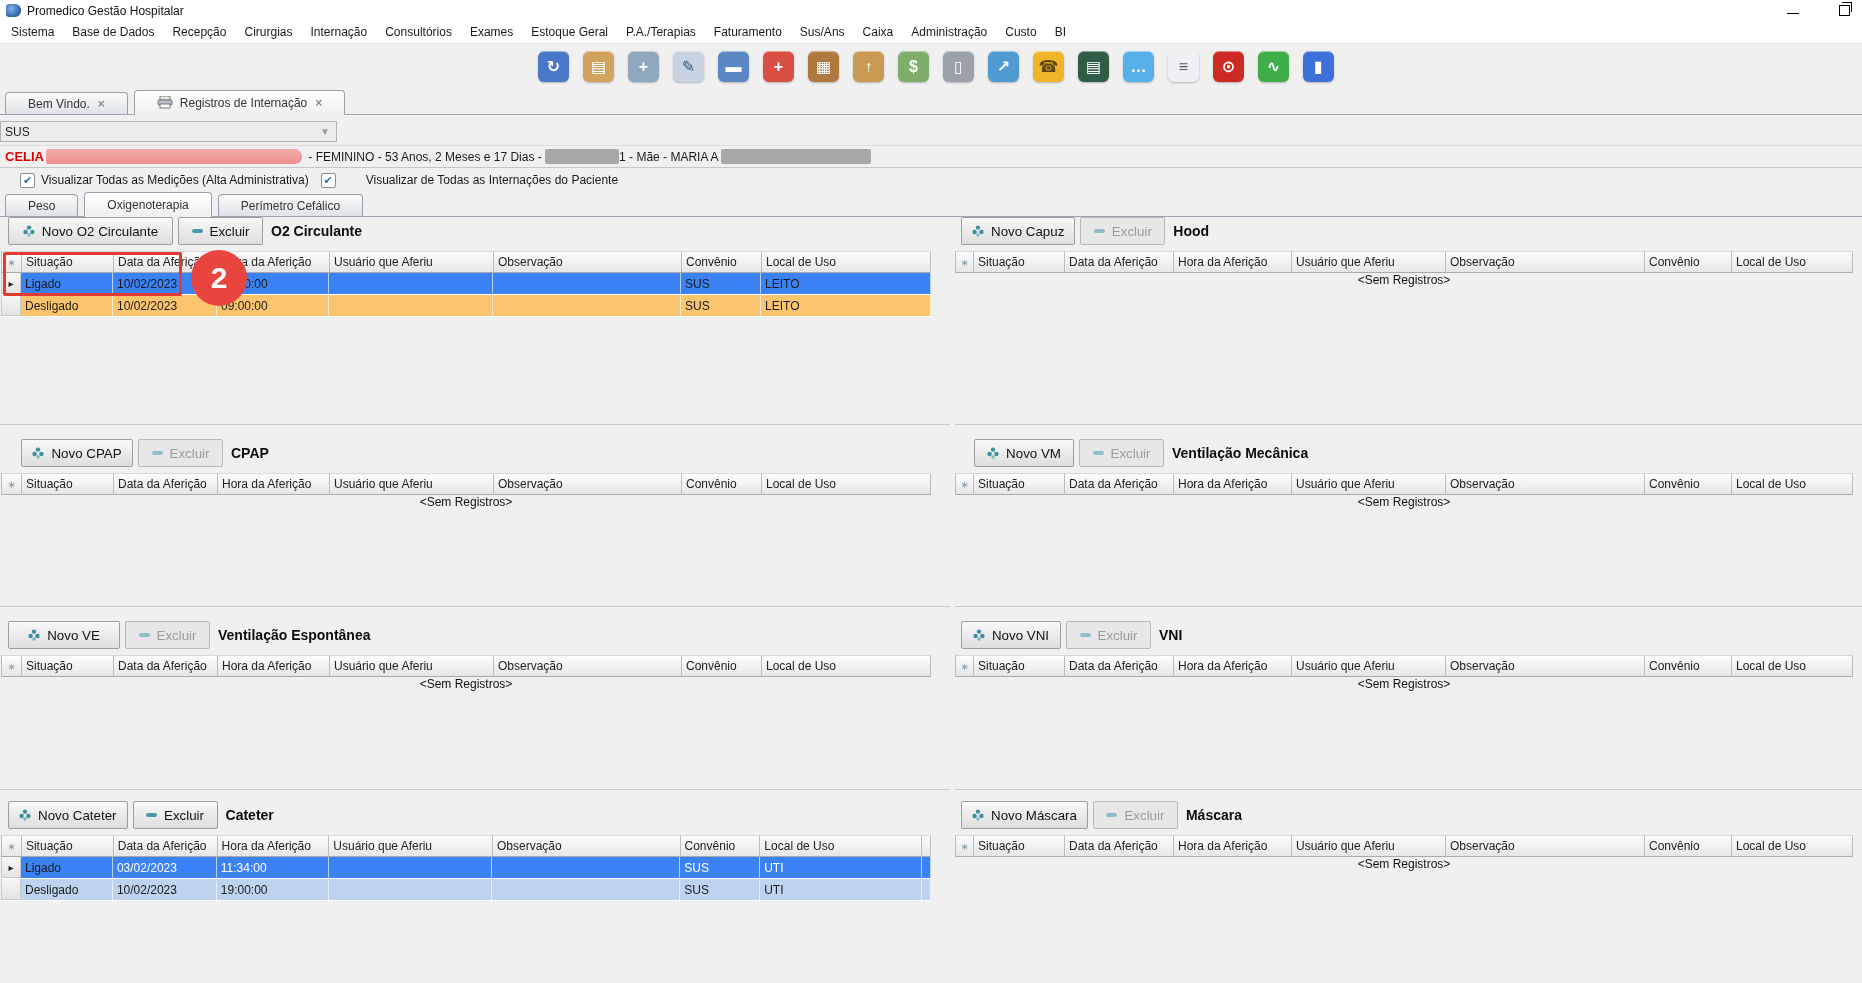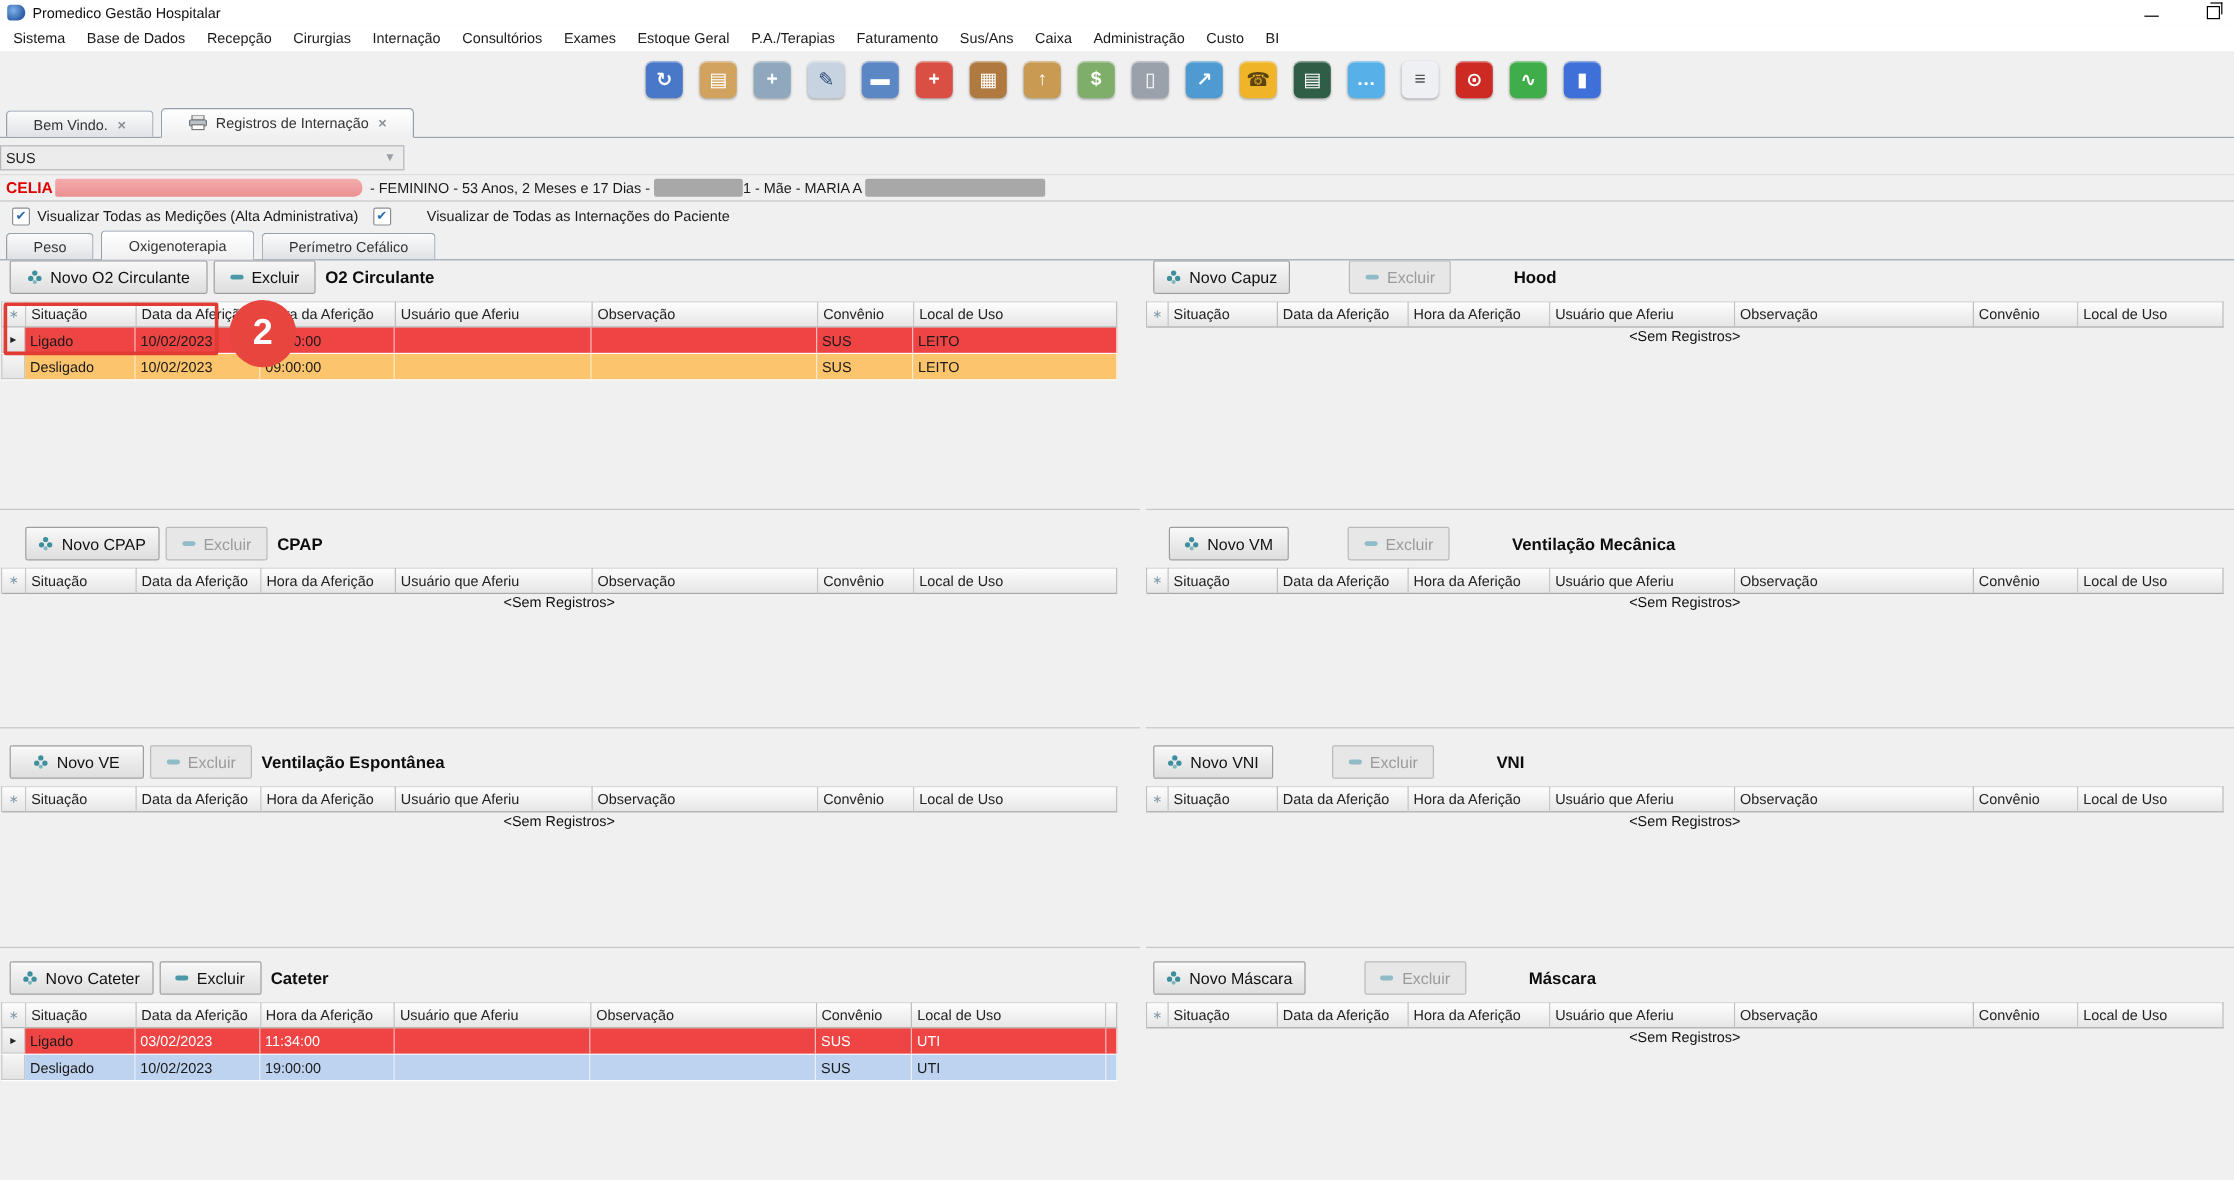--- a/index.html
+++ b/index.html
@@ -40,39 +40,39 @@
   .combo .val{padding-left:4px;}
   .combo .arrow{position:absolute;right:6px;color:#9aa0a6;font-size:10px;}
   
   .patient-line{height:21px;display:flex;align-items:center;margin-top:3px;border-top:1px solid #dcdcdc;border-bottom:1px solid #c6c6c6;background:#f0f0f0;padding-left:5px;}
   .patient-name{color:#e00000;font-weight:bold;font-size:13px;}
   .redact-red{width:256px;height:15px;background:linear-gradient(#f4abab,#eb9090);border-radius:2px 7px 7px 2px;margin:0 3px 0 2px;}
   .redact-gray{height:15px;background:#a8a8a8;border-radius:2px;}
   .patient-line .t{white-space:pre;}
   .viz-line{display:flex;align-items:center;height:20px;margin-top:2px;}
   .viz-line .chk-item{display:flex;align-items:center;}
-  .viz-line .chk-item:first-child{padding-left:10px;}
+  .viz-line .chk-item:first-child{padding-left:20px;}
   .viz-line .chk-item:last-child{padding-left:12px;gap:24px;}
   
   .columns{display:flex;}
   .col{display:flex;flex-direction:column;}
   .col.left{width:950px;}
   .col.right{width:907px;margin-left:5px;}
   .panel{box-sizing:border-box;}
   .r1{height:207px;}
   .r2{height:182px;border-top:1px solid #c8c8c8;}
   .r3{height:183px;border-top:1px solid #c8c8c8;}
   .r4{height:193px;border-top:1px solid #c8c8c8;}
   .r1 .panel-toolbar{}
   .r2 .panel-toolbar{margin-top:14px;margin-left:13px;}
   .r3 .panel-toolbar{margin-top:14px;}
   .r4 .panel-toolbar{margin-top:11px;}
   .panel-toolbar{display:flex;align-items:center;height:28px;margin-bottom:6px;}
   .col.left .panel-toolbar{padding-left:8px;}
-  .col.right .panel-toolbar{padding-left:6px;gap:44px;}
+  .col.right .panel-toolbar{padding-left:6px;}
   .btn{height:28px;box-sizing:border-box;display:flex;align-items:center;justify-content:center;gap:7px;
     background:linear-gradient(#f8f8f8,#dedede);border:1px solid #9e9ea0;border-radius:2px;padding:0 10px;color:#111;}
   .btn-new{min-width:112px;}
   .col.right .btn-new{min-width:100px;}
   .p-o2 .btn-new{min-width:165px;}
   .btn-del{min-width:85px;margin-left:5px;}
   .btn.disabled{color:#9b9b9b;background:#e7e7e7;border-color:#b9b9b9;}
   .minus-bar{width:11px;height:4px;border-radius:2px;background:#4d98a8;}
   .btn.disabled .minus-bar{background:#8fbcc6;}
   .panel-title{font-size:14px;font-weight:bold;color:#0d0d0d;margin-left:8px;white-space:nowrap;}
@@ -94,21 +94,21 @@
   
   .cols-a .c0{width:20px;} .cols-a .c1{width:92px;} .cols-a .c2{width:104px;} .cols-a .c3{width:112px;}
   .cols-a .c4{width:164px;} .cols-a .c5{width:188px;} .cols-a .c6{width:80px;} .cols-a .c7{flex:1;}
   
   .cols-b .c0{width:20px;} .cols-b .c1{width:92px;} .cols-b .c2{width:104px;} .cols-b .c3{width:112px;}
   .cols-b .c4{width:164px;} .cols-b .c5{width:188px;} .cols-b .c6{width:80px;} .cols-b .c7{width:162px;} .cols-b .cf{flex:1;}
   
   .cols-c .c0{width:18px;} .cols-c .c1{width:91px;} .cols-c .c2{width:109px;} .cols-c .c3{width:118px;}
   .cols-c .c4{width:154px;} .cols-c .c5{width:199px;} .cols-c .c6{width:87px;} .cols-c .c7{flex:1;}
   
-  .row-green .td:not(.c0){background:#ef4444;}
+  .row-green .td:not(.c0){background:#3b82f6;}
   .row-orange .td:not(.c0){background:#fcc46d;}
   .row-blue .td:not(.c0){background:#bed3ef;}
   .row-green.sel-white .td:not(.c0):not(.c1){color:#fff;}
   .tbody{flex:1;display:flex;flex-direction:column;}
   .tbody.center{align-items:center;justify-content:center;flex-direction:row;}
   .empty-text{color:#111;}
   
   .anno-rect{position:absolute;left:3px;top:252px;width:173px;height:38px;border:3px solid #e23b34;border-radius:2px;pointer-events:none;z-index:50;}
   .anno-badge{position:absolute;left:191px;top:250px;width:56px;height:56px;border-radius:50%;background:#e8453f;
     color:#fff;font-size:30px;font-weight:bold;display:flex;align-items:center;justify-content:center;z-index:51;pointer-events:none;}

